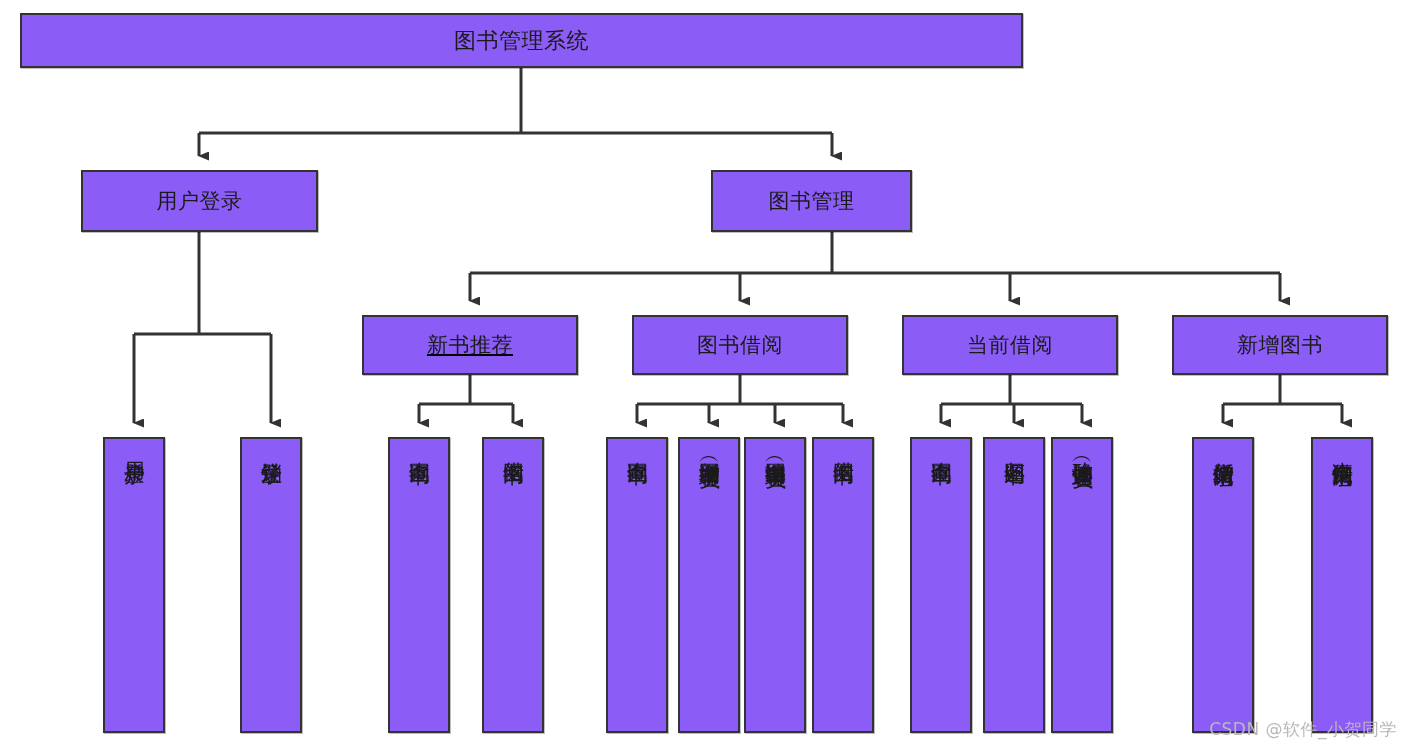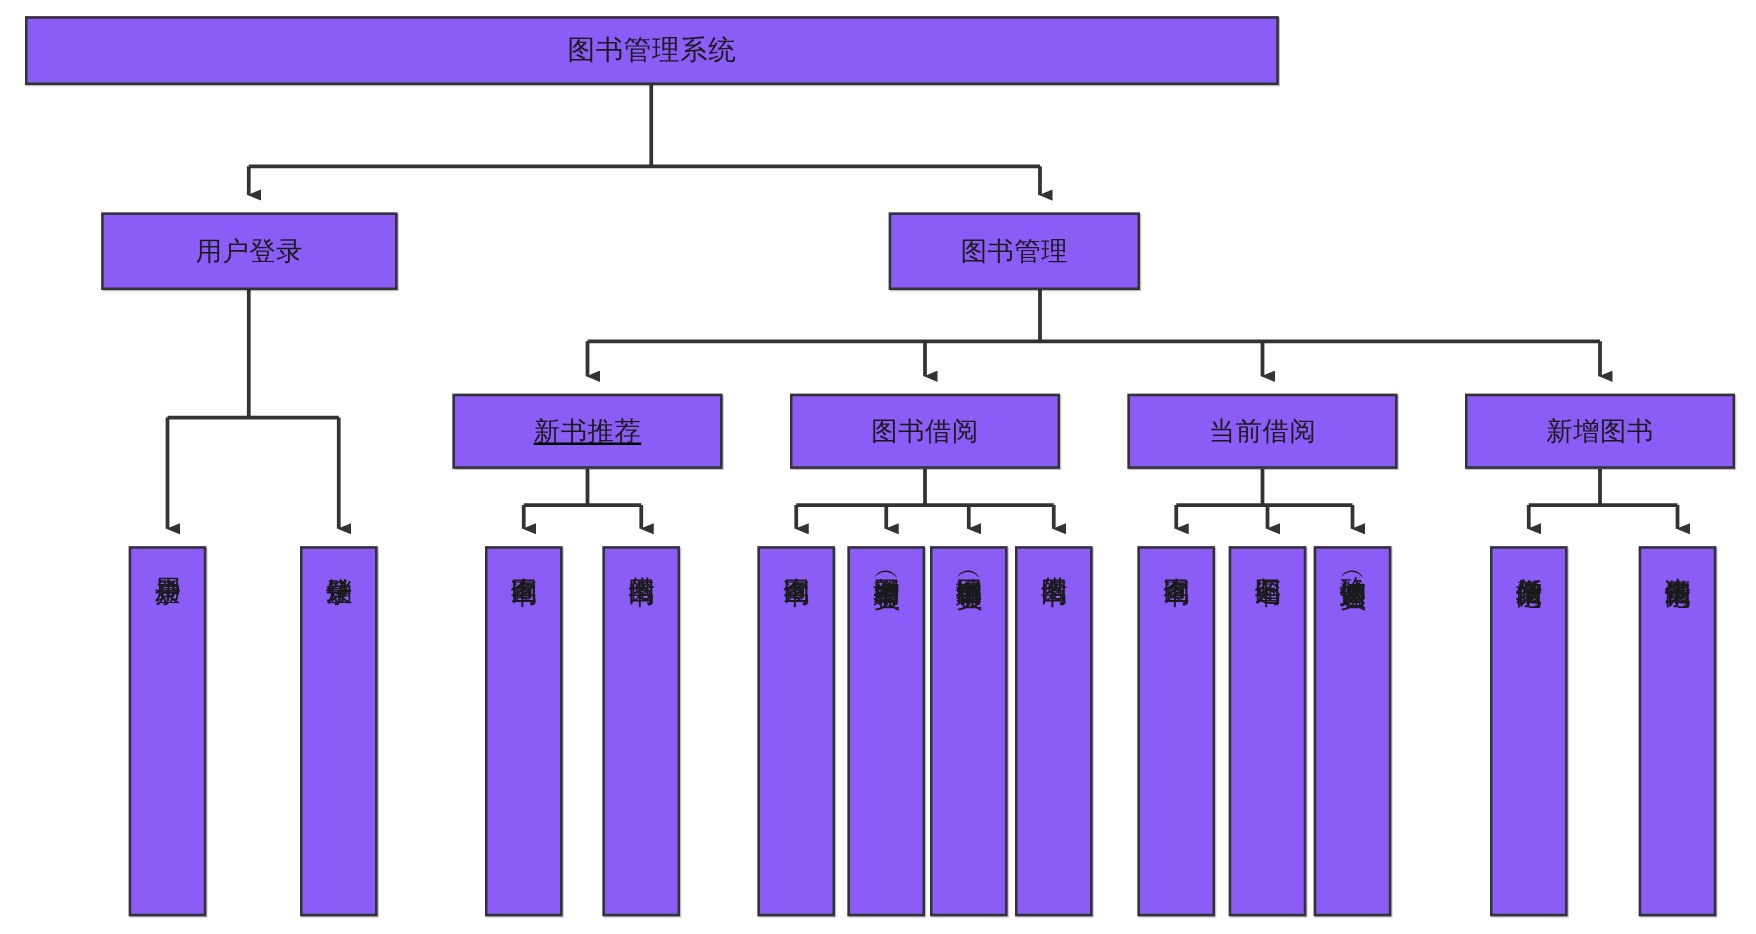--- a/index.html
+++ b/index.html
@@ -195,14 +195,15 @@
   </div>
 
   <div class="node vertical" style="left:1192px; top:437px; width:62px; height:296px;">
     <span class="node-label">新增借阅记录</span>
   </div>
 
   <div class="node vertical" style="left:1311px; top:437px; width:62px; height:296px;">
     <span class="node-label">查询借阅记录</span>
   </div>
 
+  <div class="watermark">CSDN @软件_小贺同学</div>
 
 </div>
 
 </body></html>

